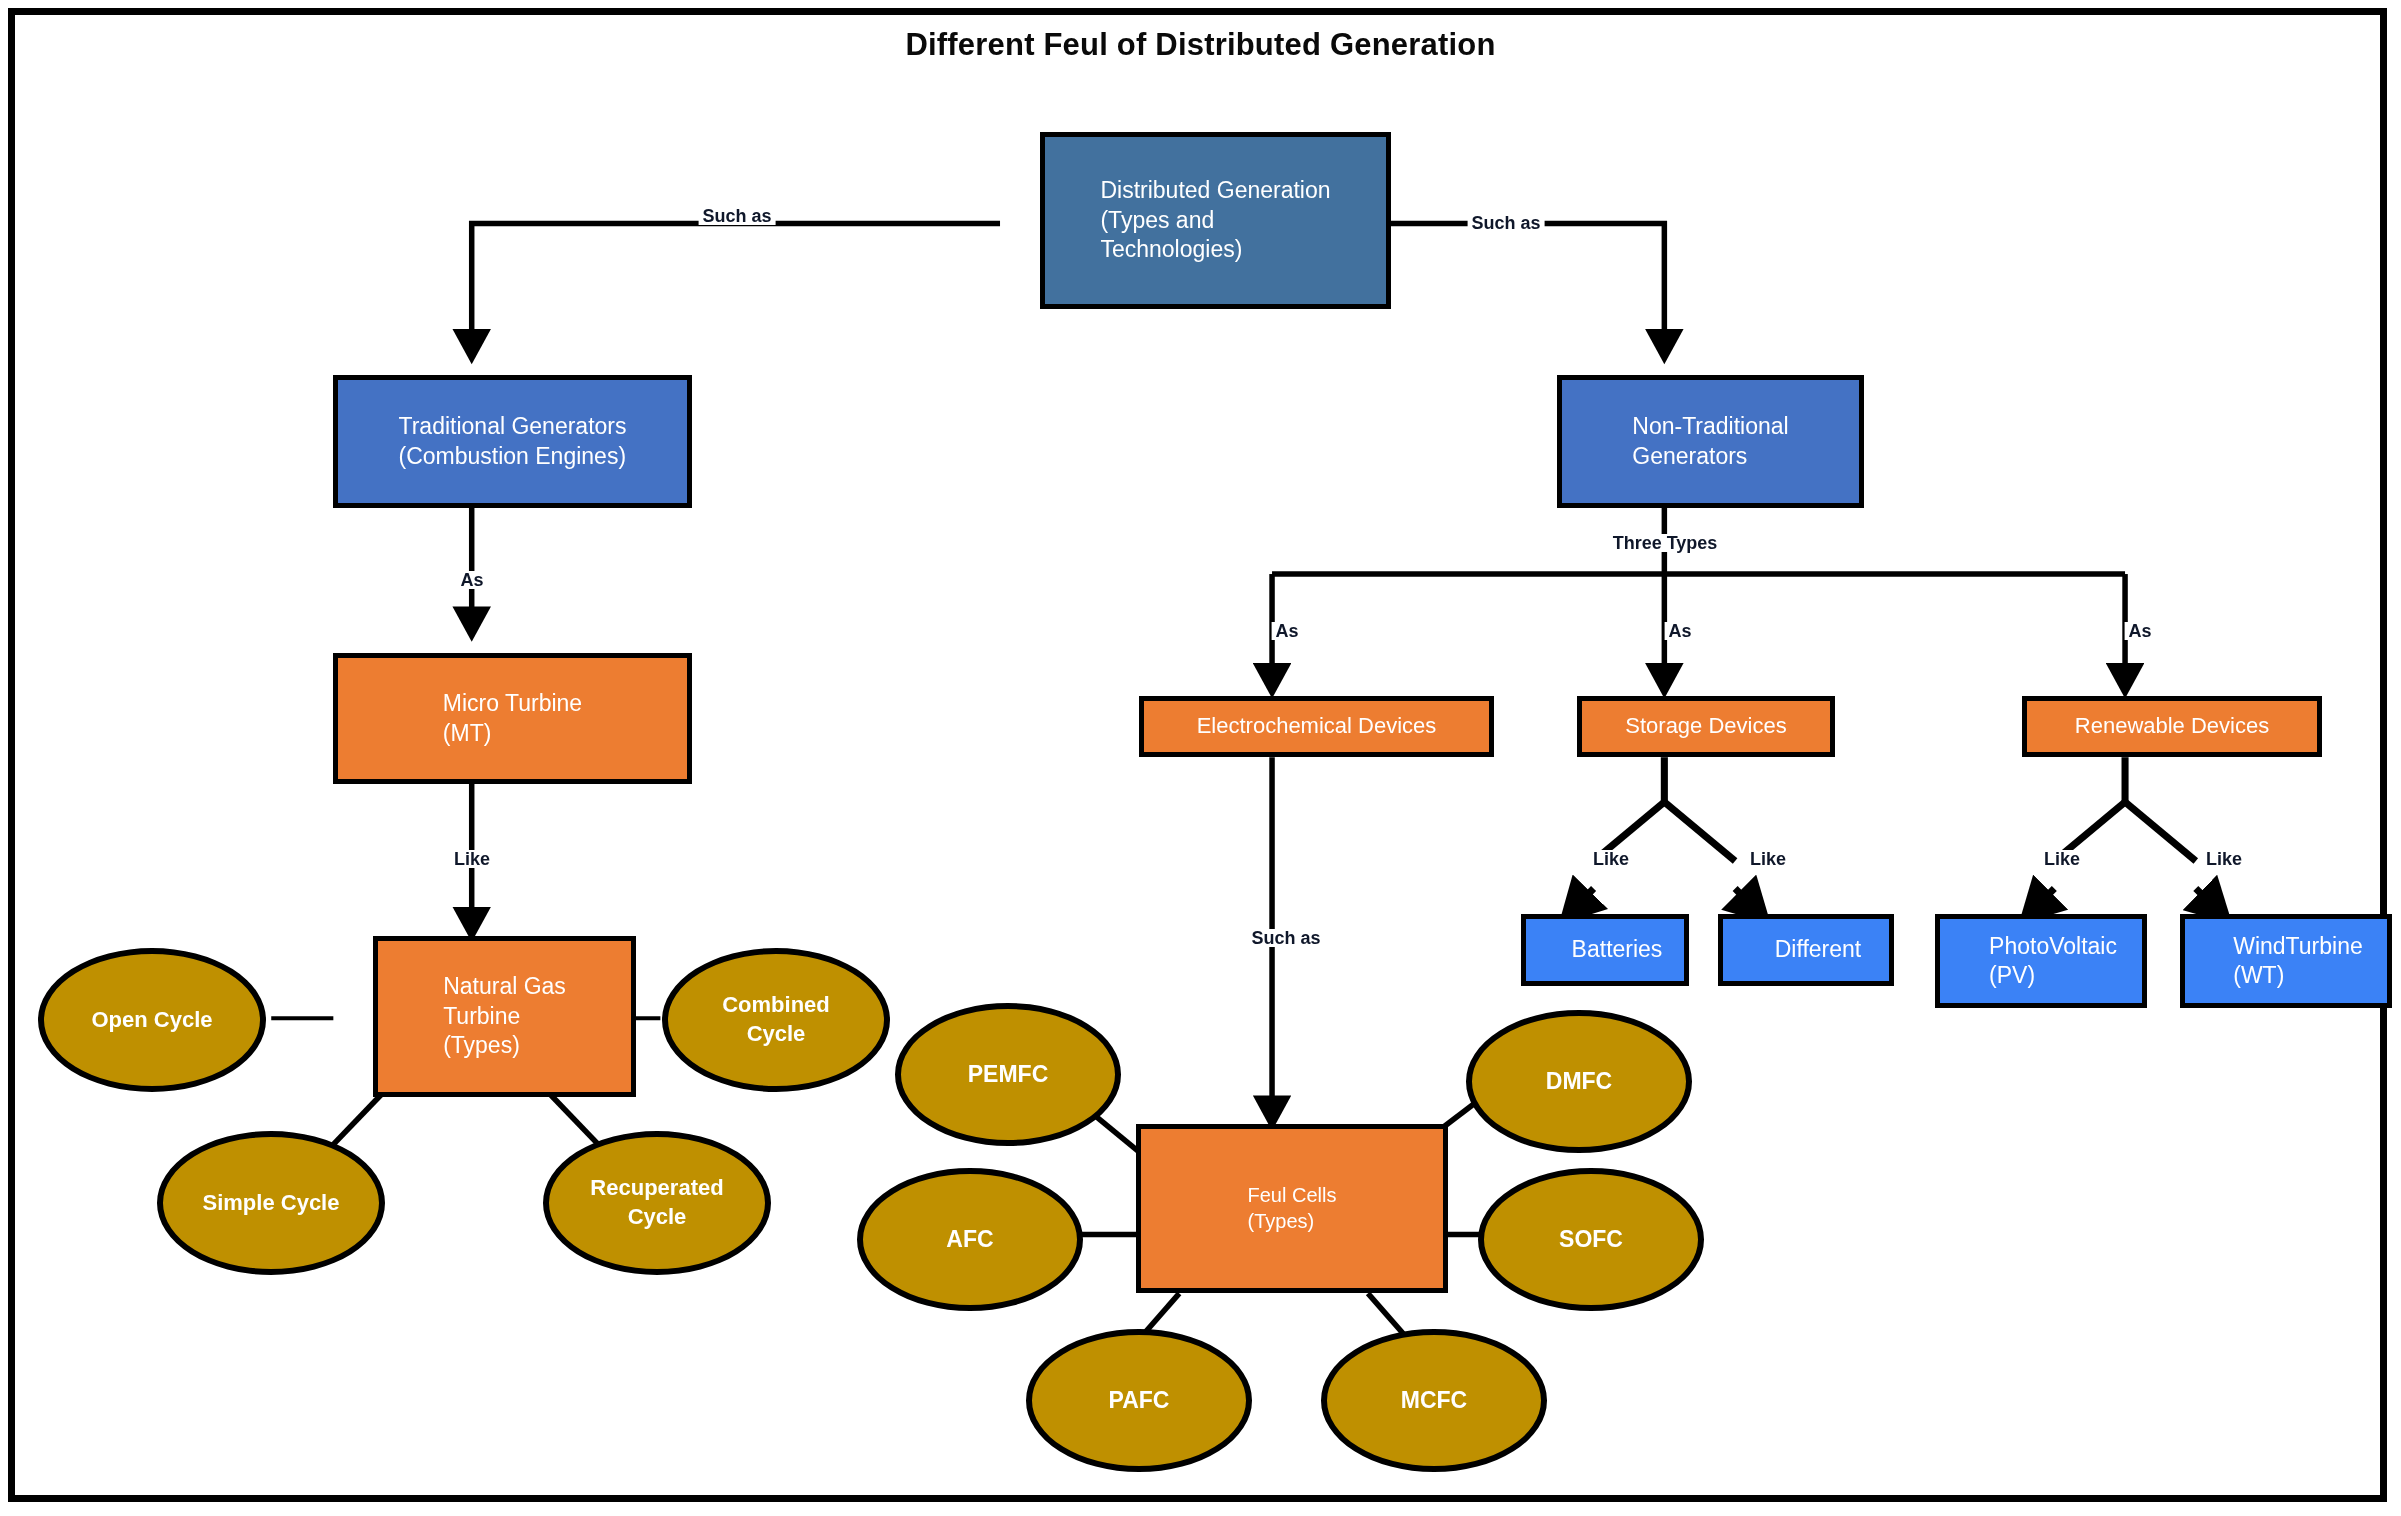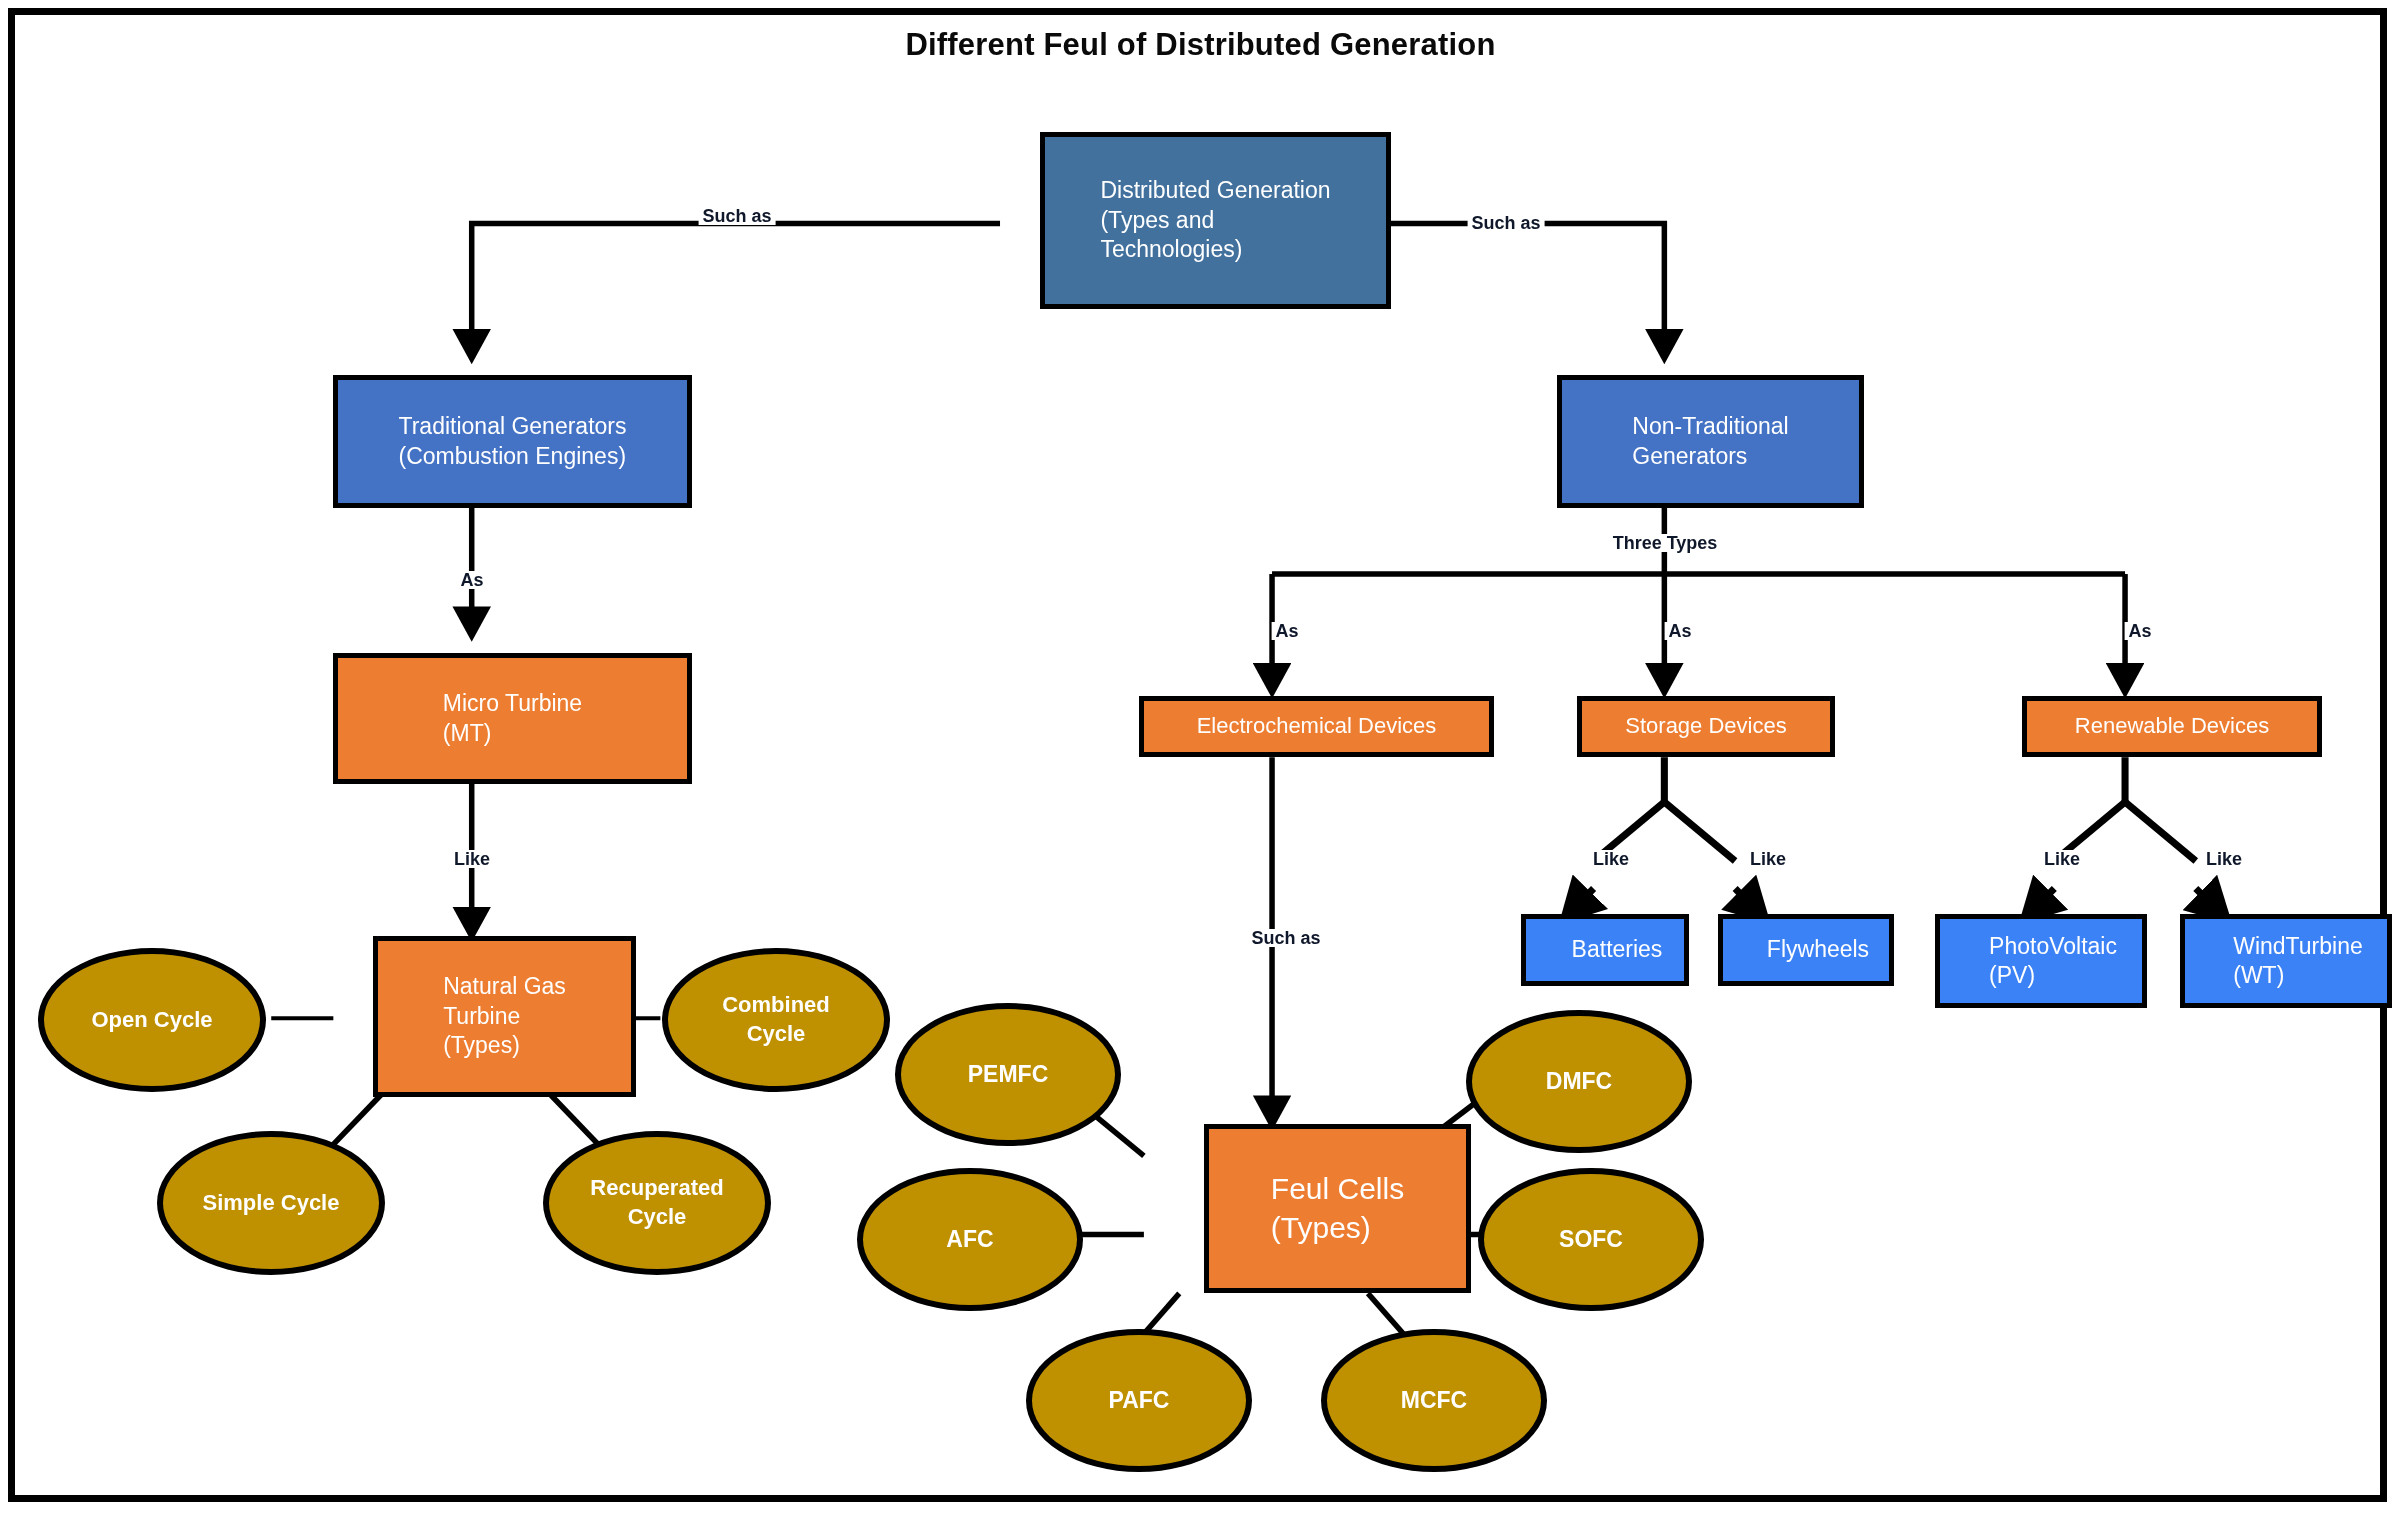--- a/index.html
+++ b/index.html
@@ -193,33 +193,33 @@
 (MT)</div>
 
   <div class="node orange" style="left:1099px; top:696px; width:355px; height:61px; font-size:22px;">Electrochemical Devices</div>
 
   <div class="node orange" style="left:1537px; top:696px; width:258px; height:61px; font-size:22px;">Storage Devices</div>
 
   <div class="node orange" style="left:1982px; top:696px; width:300px; height:61px; font-size:22px;">Renewable Devices</div>
 
   <div class="node green" style="left:1481px; top:914px; width:168px; height:72px; font-size:23px;">Batteries</div>
 
-  <div class="node green" style="left:1678px; top:914px; width:176px; height:72px; font-size:23px;">Flywheels</div>
+  <div class="node green" style="left:1678px; top:914px; width:176px; height:72px; font-size:23px;">Different</div>
 
   <div class="node green" style="left:1895px; top:914px; width:212px; height:94px; font-size:23px;">PhotoVoltaic
 (PV)</div>
 
   <div class="node green" style="left:2140px; top:914px; width:212px; height:94px; font-size:23px;">WindTurbine
 (WT)</div>
 
   <div class="node orange" style="left:333px; top:936px; width:263px; height:161px; font-size:23px;">Natural Gas
 Turbine
 (Types)</div>
 
-  <div class="node orange" style="left:1164px; top:1124px; width:267px; height:169px; font-size:30px;">Feul Cells
+  <div class="node orange" style="left:1096px; top:1124px; width:312px; height:169px; font-size:20px;">Feul Cells
 (Types)</div>
 
   <div class="ellipse" style="left:38px;  top:948px; width:228px; height:144px; font-size:22px;">Open Cycle</div>
 
   <div class="ellipse" style="left:662px; top:948px; width:228px; height:144px; font-size:22px;">Combined
 Cycle</div>
 
   <div class="ellipse" style="left:157px; top:1131px; width:228px; height:144px; font-size:22px;">Simple Cycle</div>
 
   <div class="ellipse" style="left:543px; top:1131px; width:228px; height:144px; font-size:22px;">Recuperated

